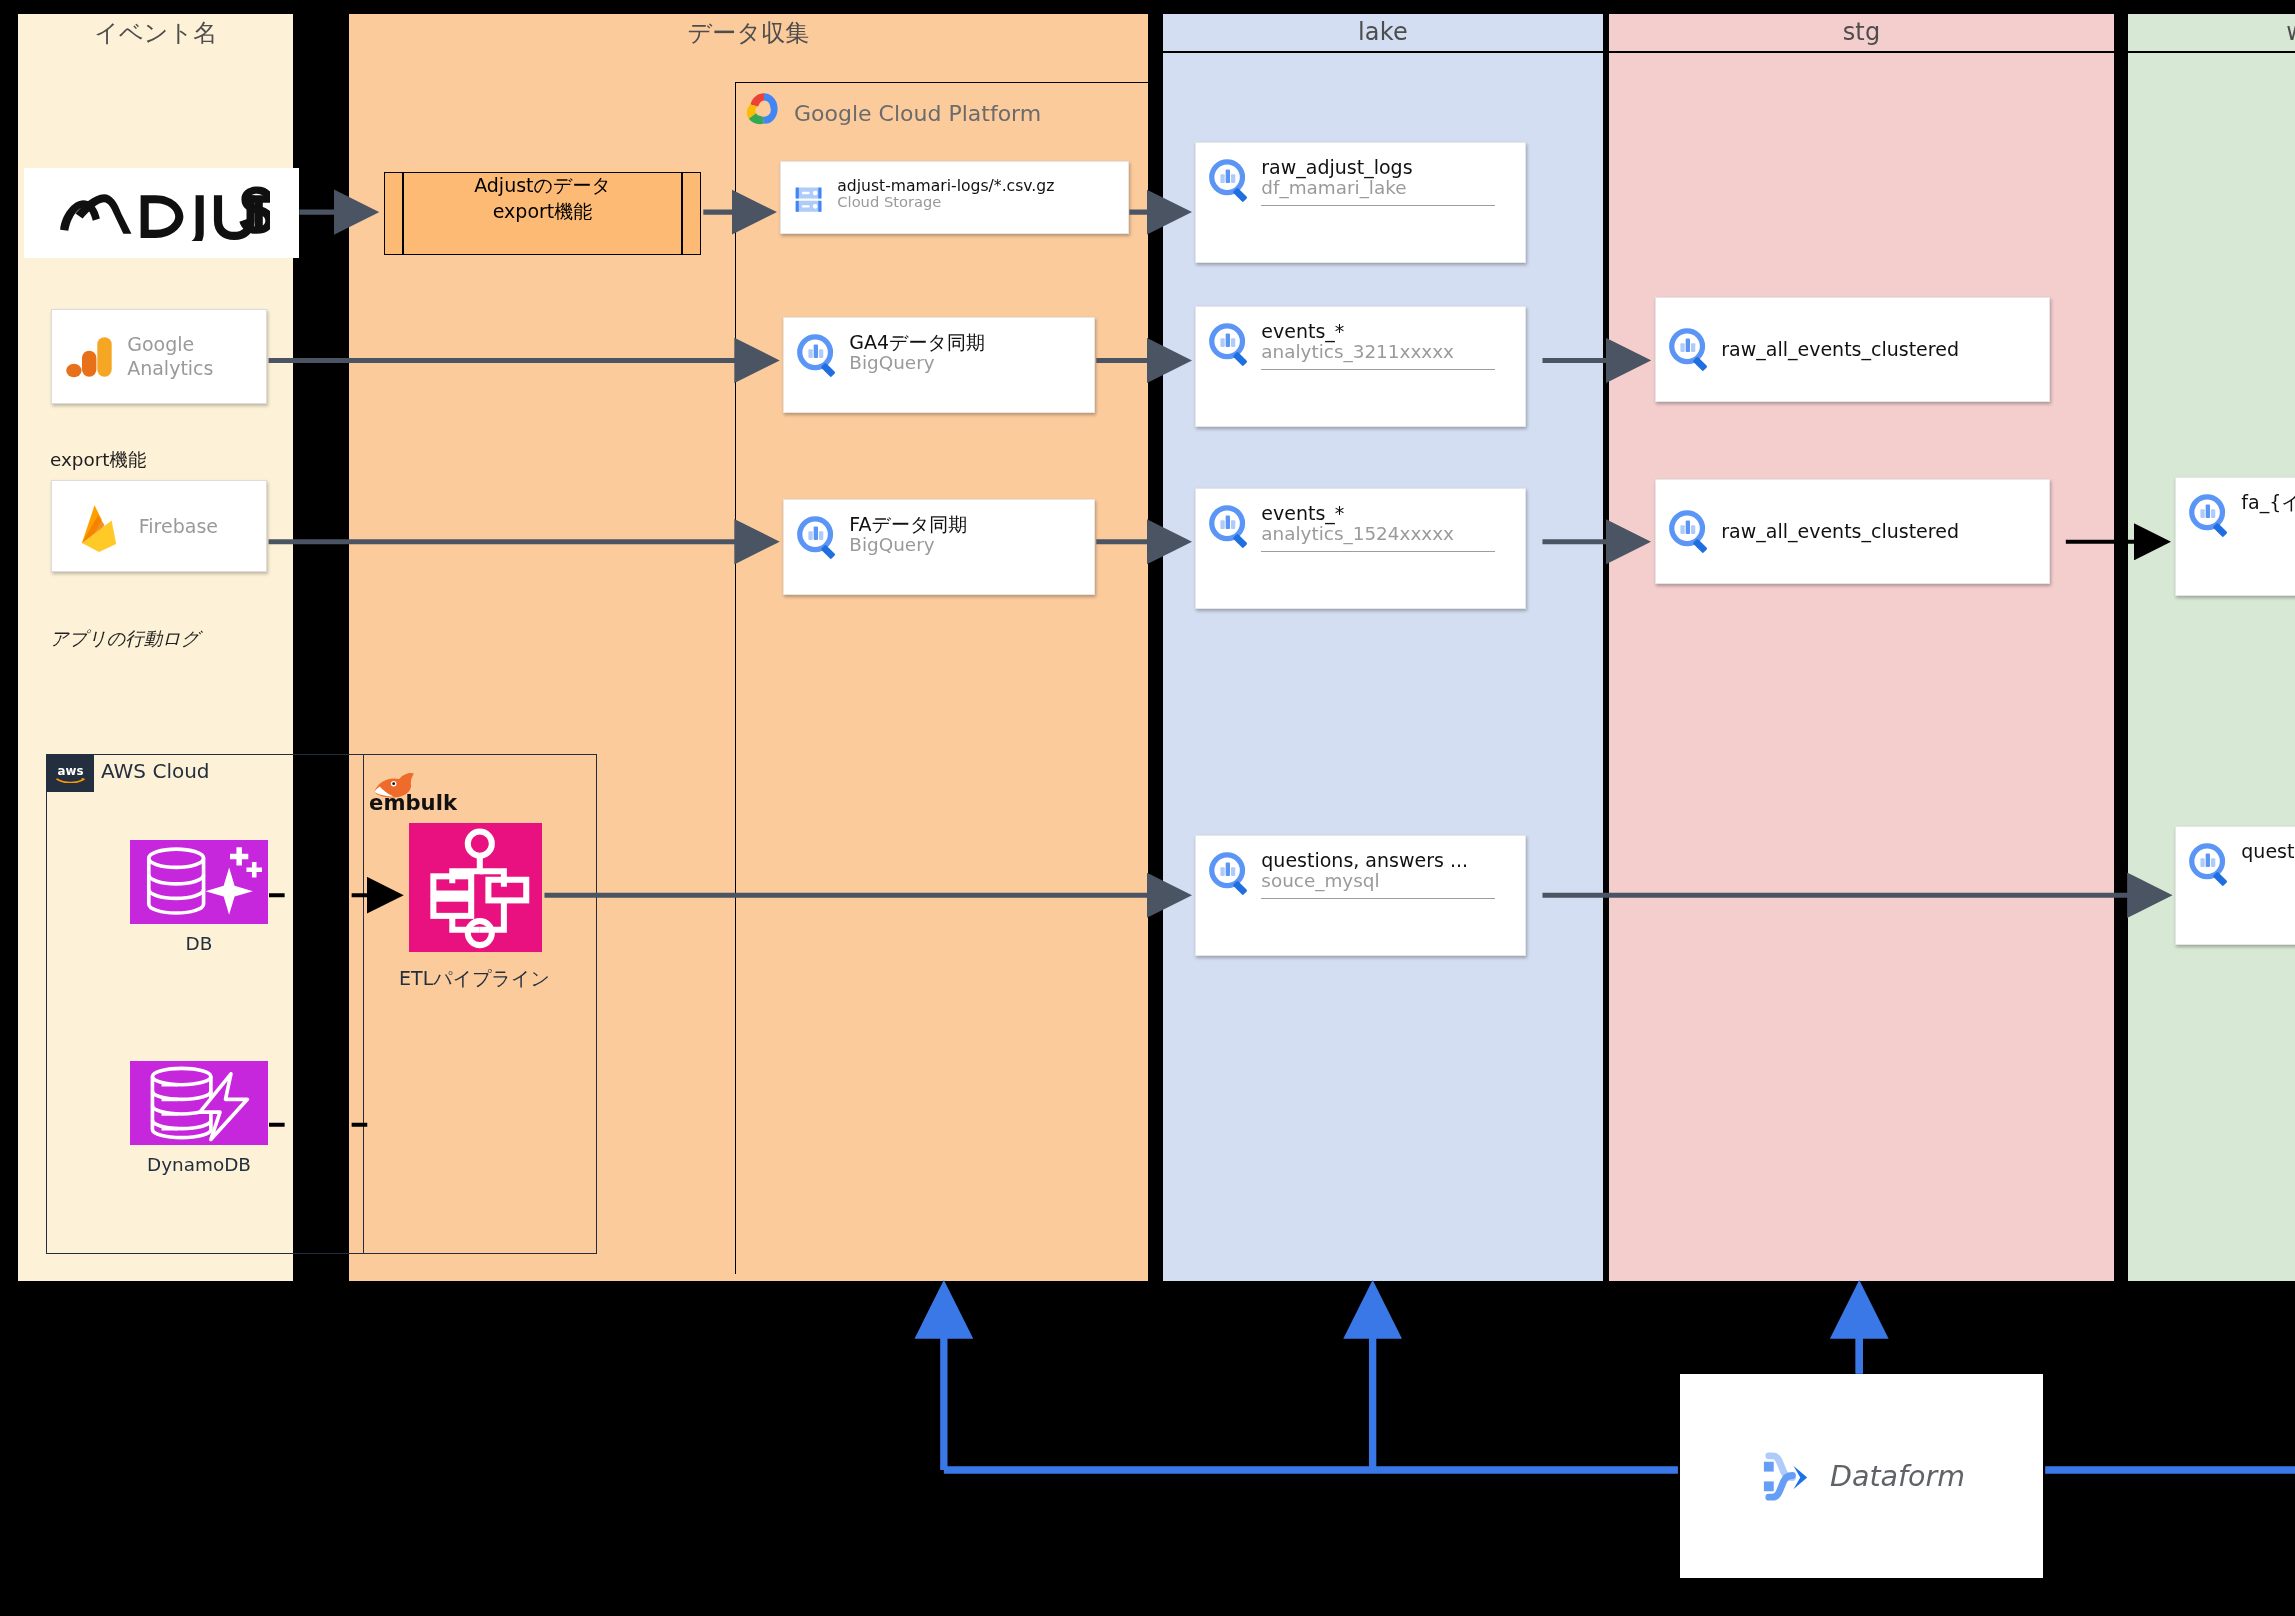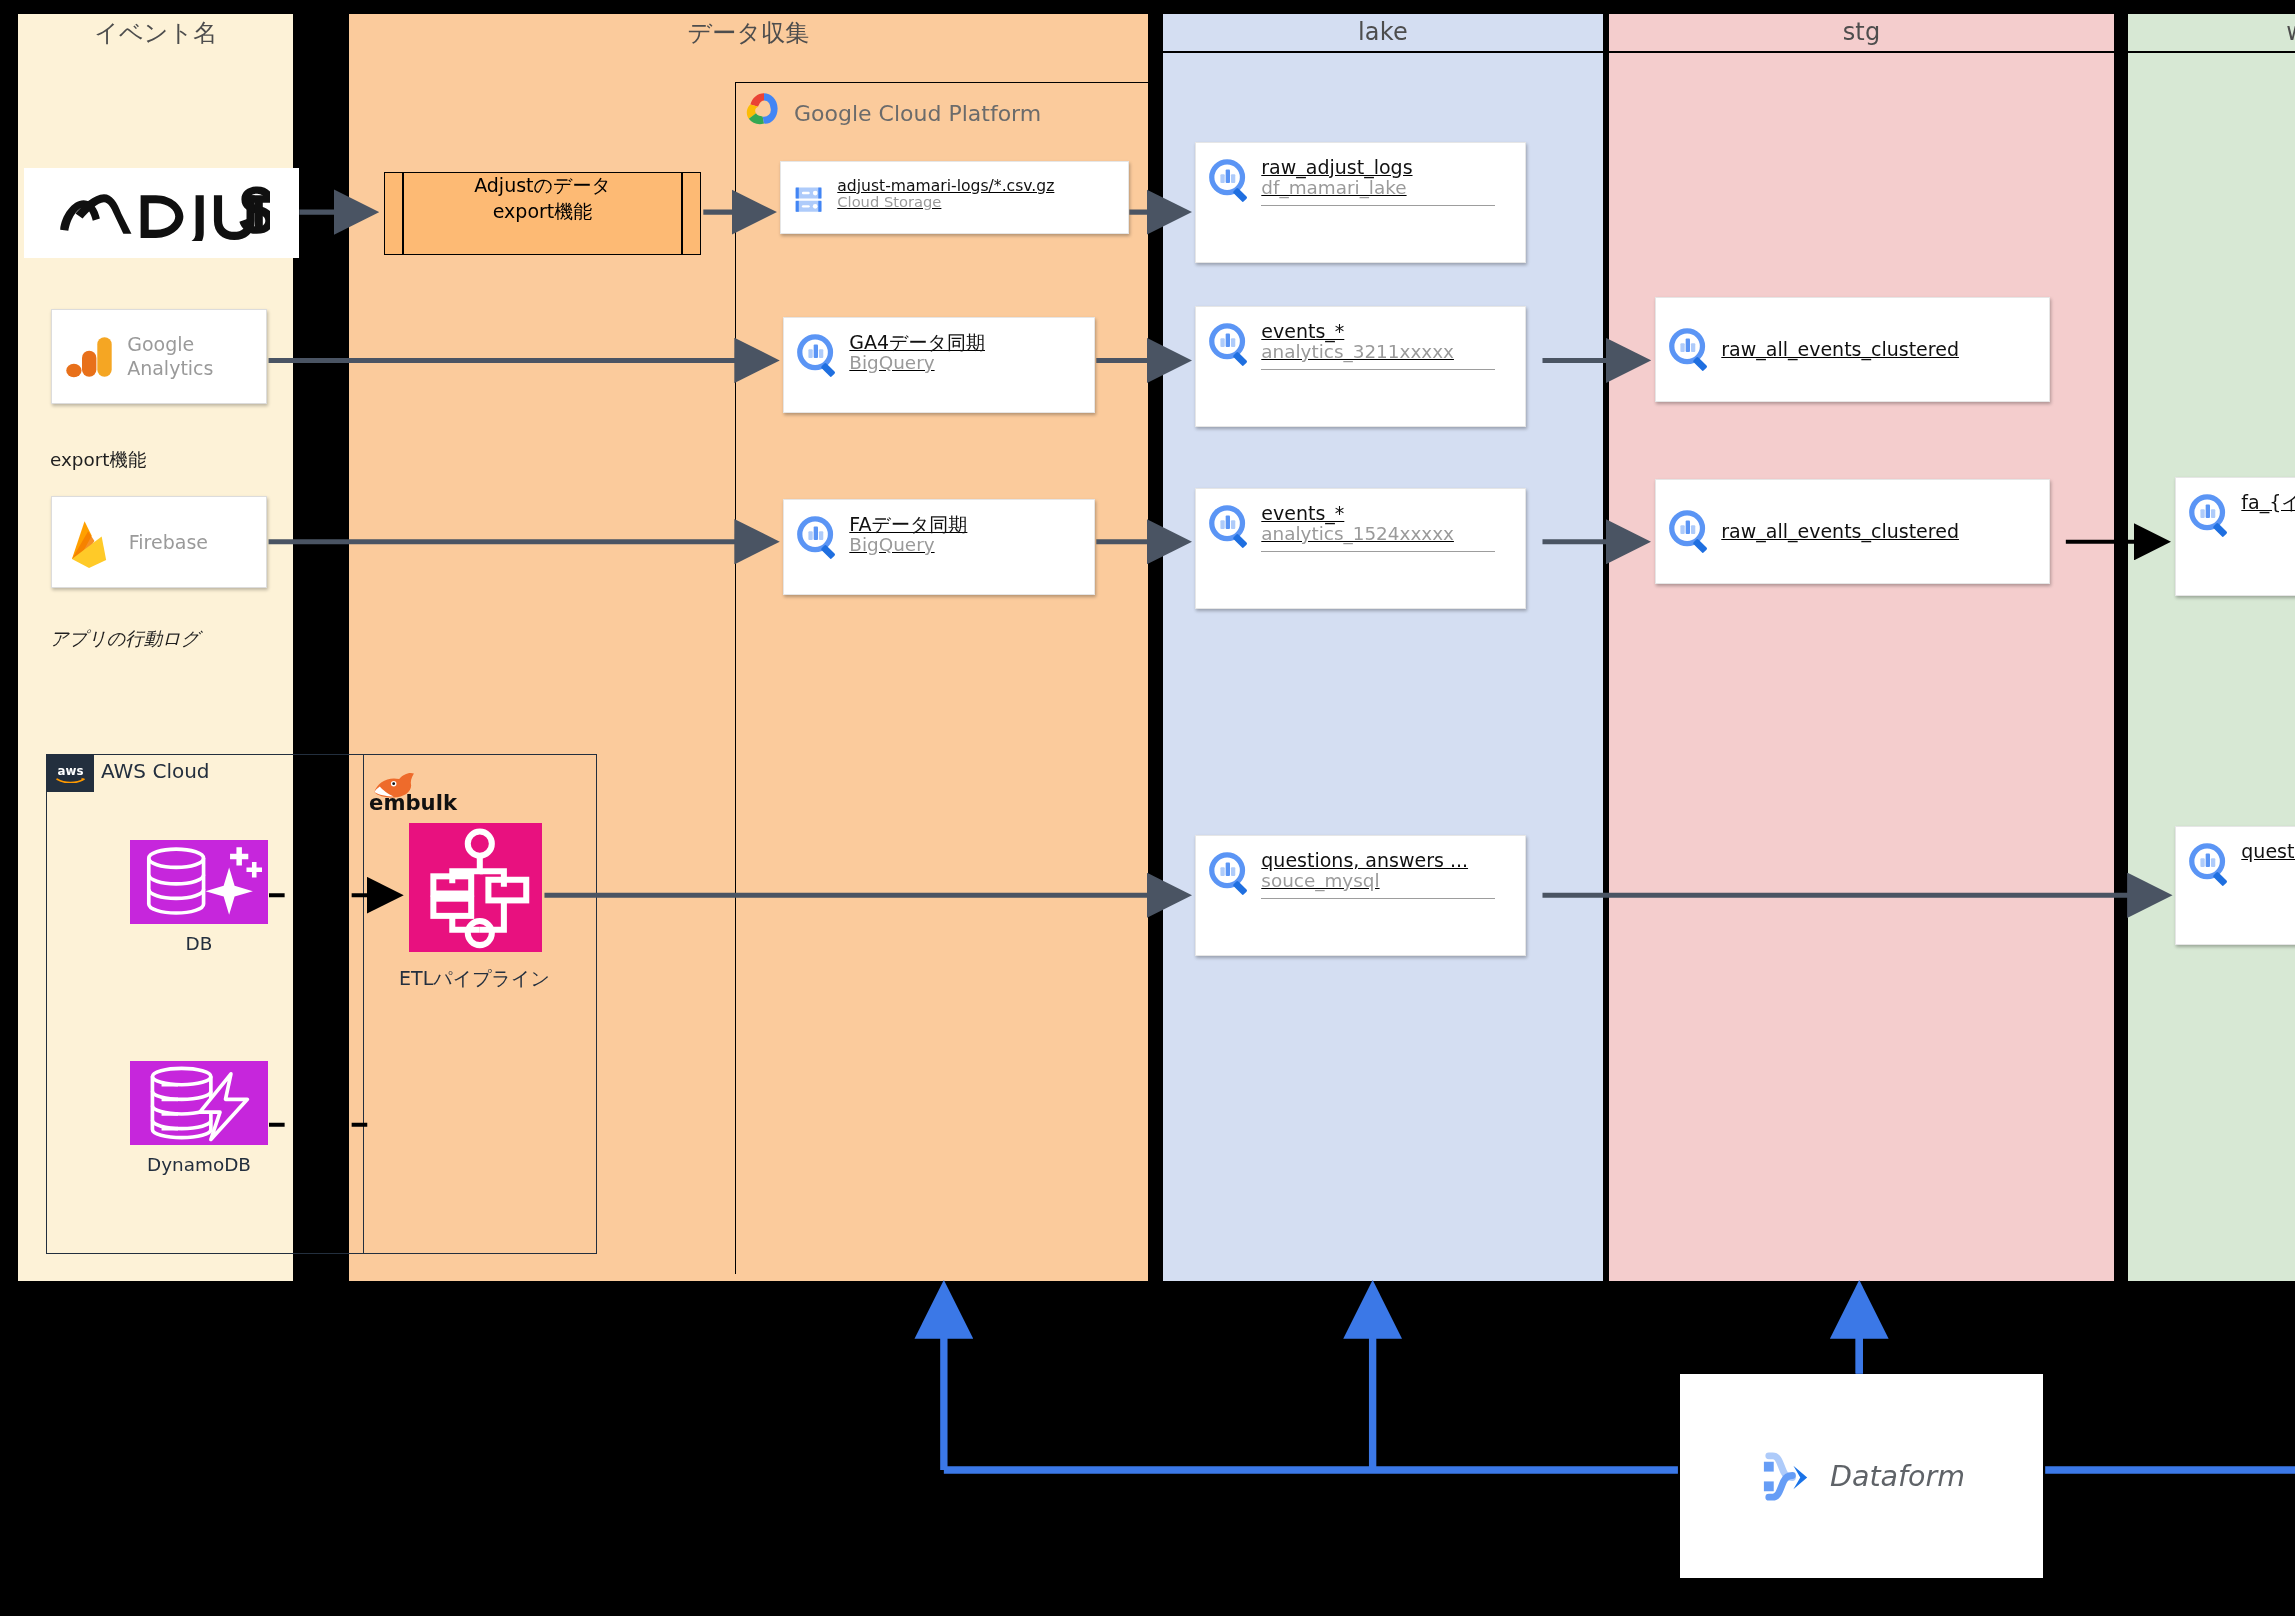--- a/index.html
+++ b/index.html
@@ -20,21 +20,20 @@
   }
   .lane-title { font-size: 24px; color: #4d4d4d; letter-spacing: 0.2px; white-space: nowrap; }
   .lane-title.jp { color: #4d4d4d; }
 
   
   .bqcard {
     position: absolute;
     background: #ffffff;
     border: 1.4px solid #e6e6e6;
     box-shadow: 0.9px 1.8px 3.2px rgba(0,0,0,0.28);
-    text-decoration: underline;
   }
   .bqcard .stackshadow {
     position: absolute; left: 16.5px; top: 16.5px; right: -16.5px; bottom: -16.5px;
     background: #ffffff; border: 1.4px solid #e6e6e6;
     box-shadow: 0.9px 1.8px 3.2px rgba(0,0,0,0.28);
     z-index: -1;
   }
   .bqcard .inner { position: relative; display: flex; padding: 9.2px 10px; height: 100%; }
   .bq-ico { width: 48px; height: 48px; flex: 0 0 48px; margin-right: 7.3px; margin-top: 4.6px; }
   .bq-txt { padding-top: 5.5px; flex: 1 1 auto; min-width: 0; }
@@ -149,21 +148,21 @@
       <rect x="40" y="46" width="32" height="58" rx="16" fill="#e8701a"></rect>
       <ellipse cx="22" cy="90" rx="17" ry="15" fill="#e8701a"></ellipse>
     </svg>
     <div style="margin-left:9.2px;">
       <div style="font-size:19px;color:#9a9a9a;line-height:1.22;">Google</div>
       <div style="font-size:19px;color:#9a9a9a;line-height:1.22;">Analytics</div>
     </div>
   </div>
   <div class="caption" style="left:50px; top:447px;">export機能</div>
 
-  <div class="logobox" style="left:51px; top:480px; width:216px; height:92px; padding:0 12px;margin-top:16px;">
+  <div class="logobox" style="left:51px; top:480px; width:216px; height:92px; padding:0 22px;">
     <svg viewBox="0 0 110 120" width="51" height="54">
       <path d="M16 98 L44 14 L60 46 L38 86 Z" fill="#ffa000"></path>
       <path d="M16 98 L52 36 L66 58 L40 98 Z" fill="#f57c00" opacity="0.85"></path>
       <path d="M16 98 L82 48 L92 100 L54 118 Z" fill="#ffca28"></path>
     </svg>
     <div style="margin-left:13.8px;font-size:19px;color:#9a9a9a;">Firebase</div>
   </div>
   <div class="caption" style="left:50px; top:626px;font-style:italic;">アプリの行動ログ</div>
 
   <div class="awsframe" style="left:46px; top:754px; width:551px; height:500px;">

